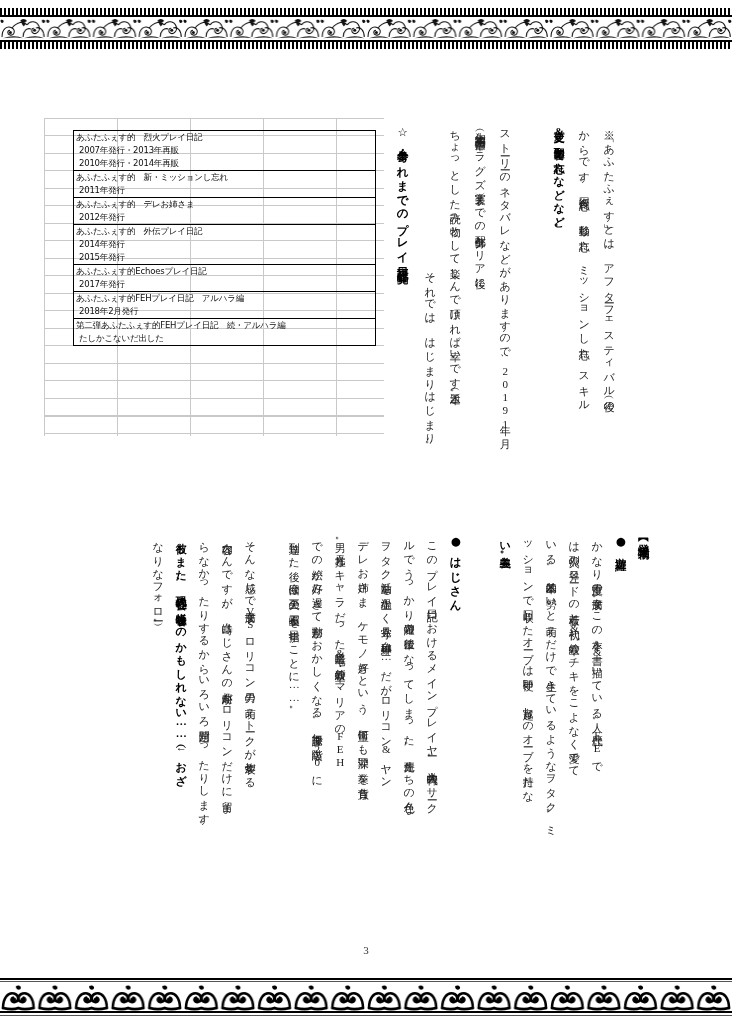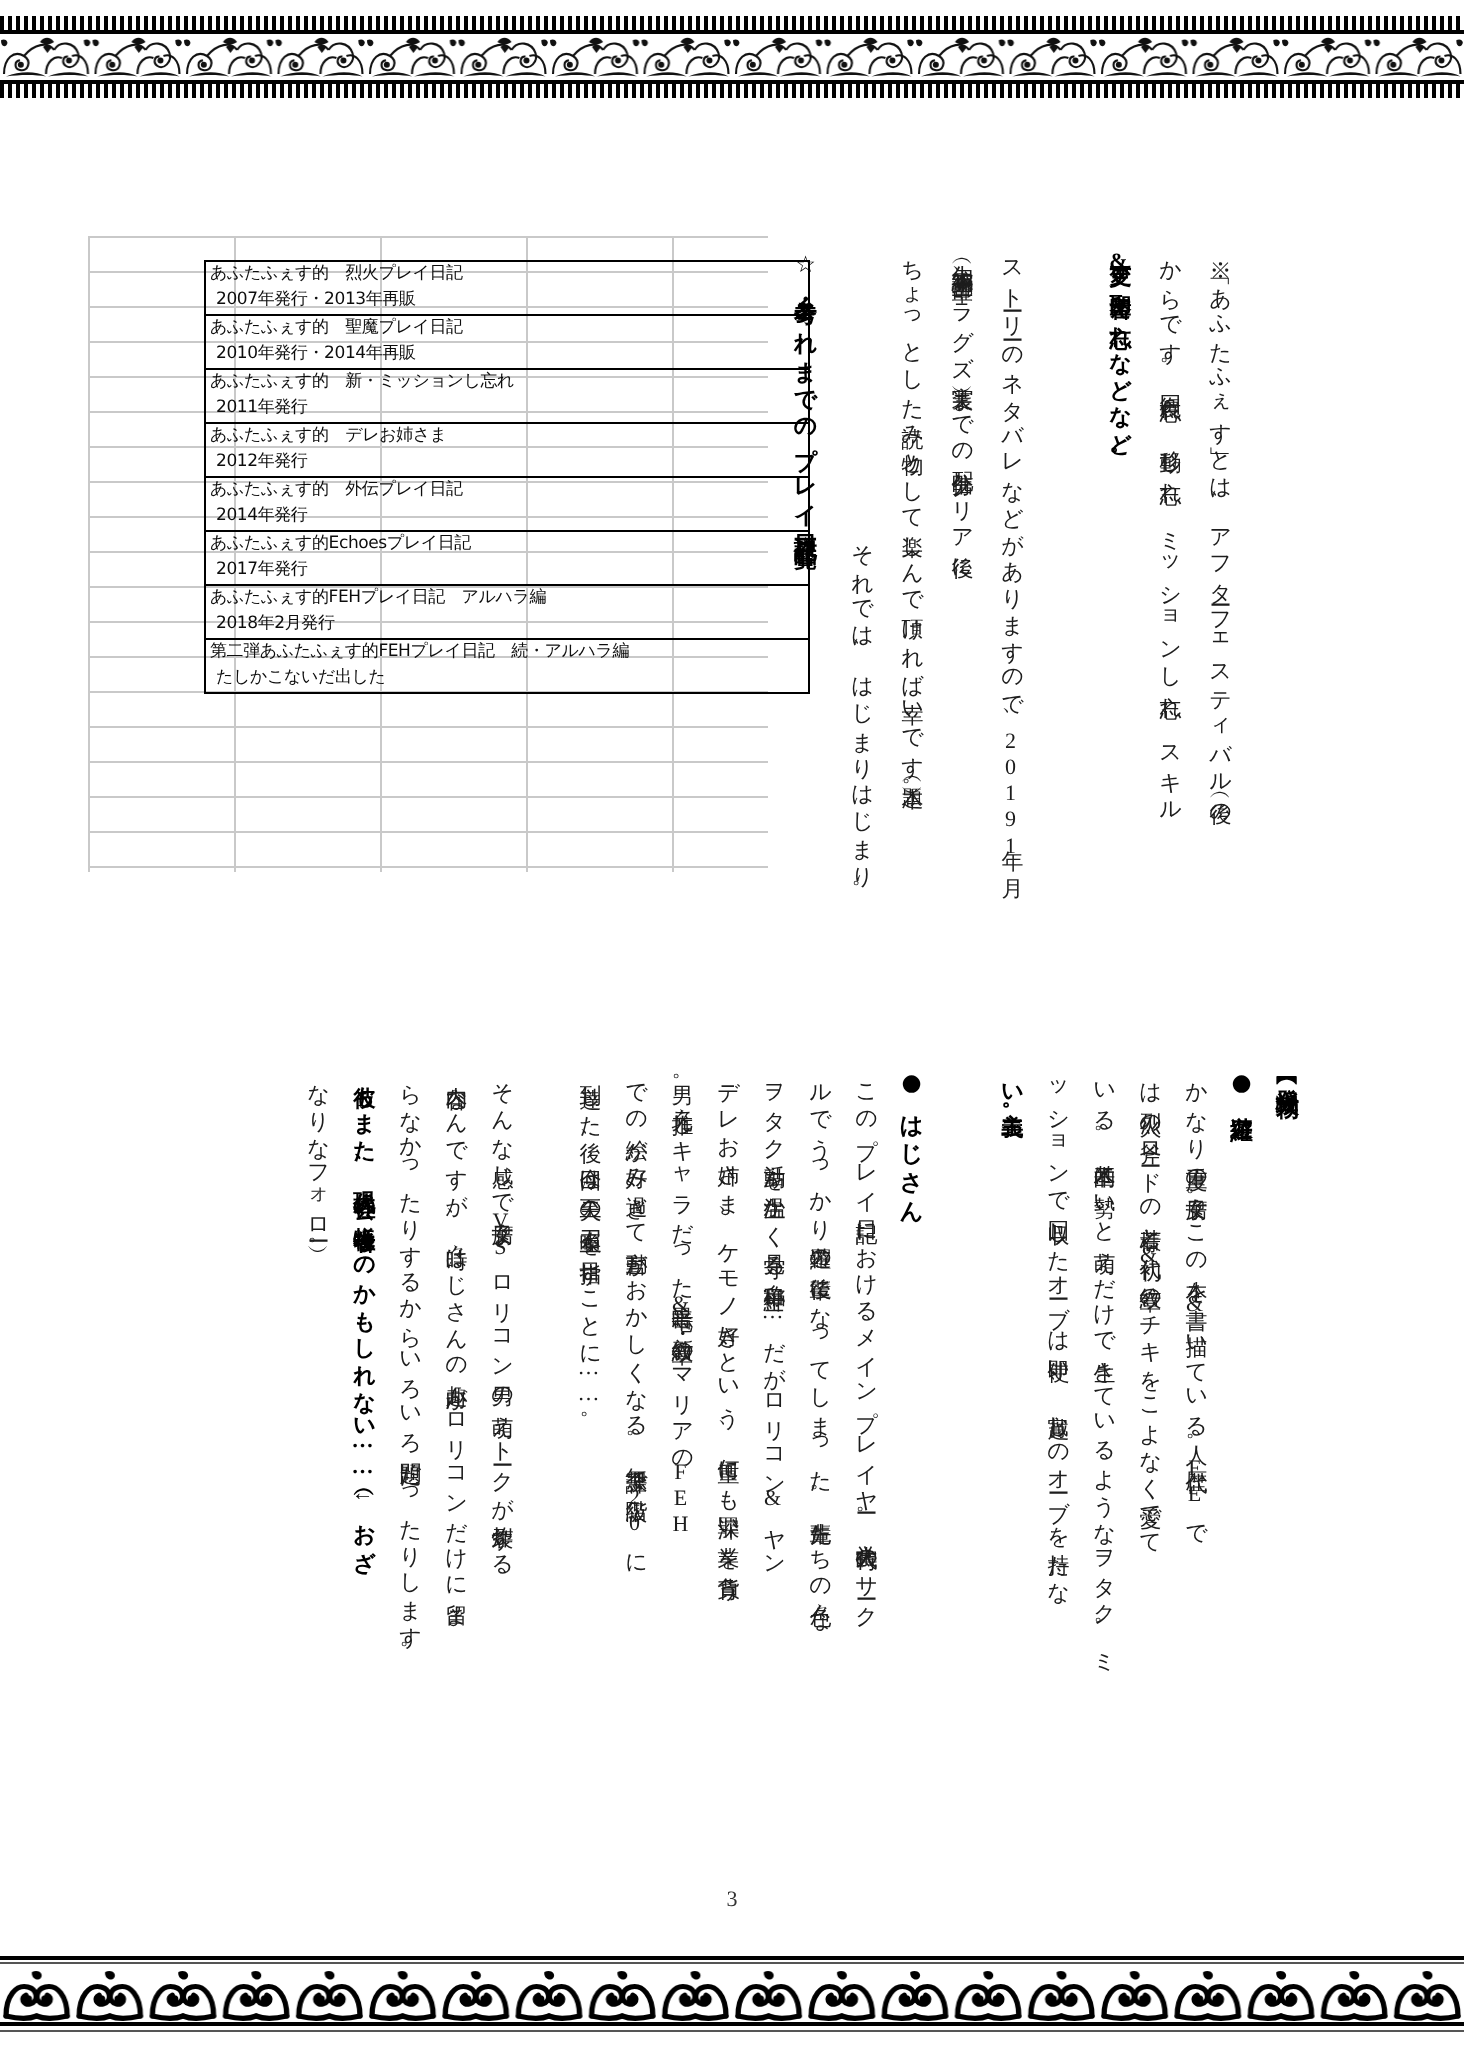--- a/index.html
+++ b/index.html
@@ -73,21 +73,20 @@
       repeating-linear-gradient(to right, #c9c9c9 0px, #c9c9c9 1px, transparent 1px, transparent 73px),
       repeating-linear-gradient(to bottom, #c9c9c9 0px, #c9c9c9 1px, transparent 1px, transparent 17.5px);
   }
   #sheet-table {
     position: absolute;
     left: 29px;
     top: 12px;
     width: 295px;
     border-collapse: collapse;
     table-layout: fixed;
-    margin-left: 29px;
   }
   #sheet-table td {
     height: 13px;
     padding: 0 0 0 2px;
     font-family: "DejaVu Sans", "Liberation Sans", sans-serif;
     font-size: 8.5px;
     line-height: 13px;
     white-space: nowrap;
     letter-spacing: -0.2px;
     color: #0d0d0d;
@@ -185,25 +184,20 @@
           <td class="c-title">あふたふぇす的　烈火プレイ日記</td>
           <td class="c-b"></td>
           <td class="c-c"></td>
         </tr>
         <tr>
           <td class="c-title indent">2007年発行・2013年再販</td>
           <td class="c-b"></td>
           <td class="c-c"></td>
         </tr>
 
-        <tr class="grp-top">
-          <td class="c-title">あふたふぇす的　聖魔プレイ日記</td>
-          <td class="c-b"></td>
-          <td class="c-c"></td>
-        </tr>
         <tr>
           <td class="c-title indent">2010年発行・2014年再販</td>
           <td class="c-b"></td>
           <td class="c-c"></td>
         </tr>
 
         <tr class="grp-top">
           <td class="c-title">あふたふぇす的　新・ミッションし忘れ</td>
           <td class="c-b"></td>
           <td class="c-c"></td>
@@ -229,20 +223,25 @@
           <td class="c-title">あふたふぇす的　外伝プレイ日記</td>
           <td class="c-b"></td>
           <td class="c-c"></td>
         </tr>
         <tr>
           <td class="c-title indent">2014年発行</td>
           <td class="c-b"></td>
           <td class="c-c"></td>
         </tr>
 
+        <tr>
+          <td class="c-title indent">2015年発行</td>
+          <td class="c-b"></td>
+          <td class="c-c"></td>
+        </tr>
 
         <tr class="grp-top">
           <td class="c-title">あふたふぇす的Echoesプレイ日記</td>
           <td class="c-b"></td>
           <td class="c-c"></td>
         </tr>
         <tr>
           <td class="c-title indent">2017年発行</td>
           <td class="c-b"></td>
           <td class="c-c"></td>

